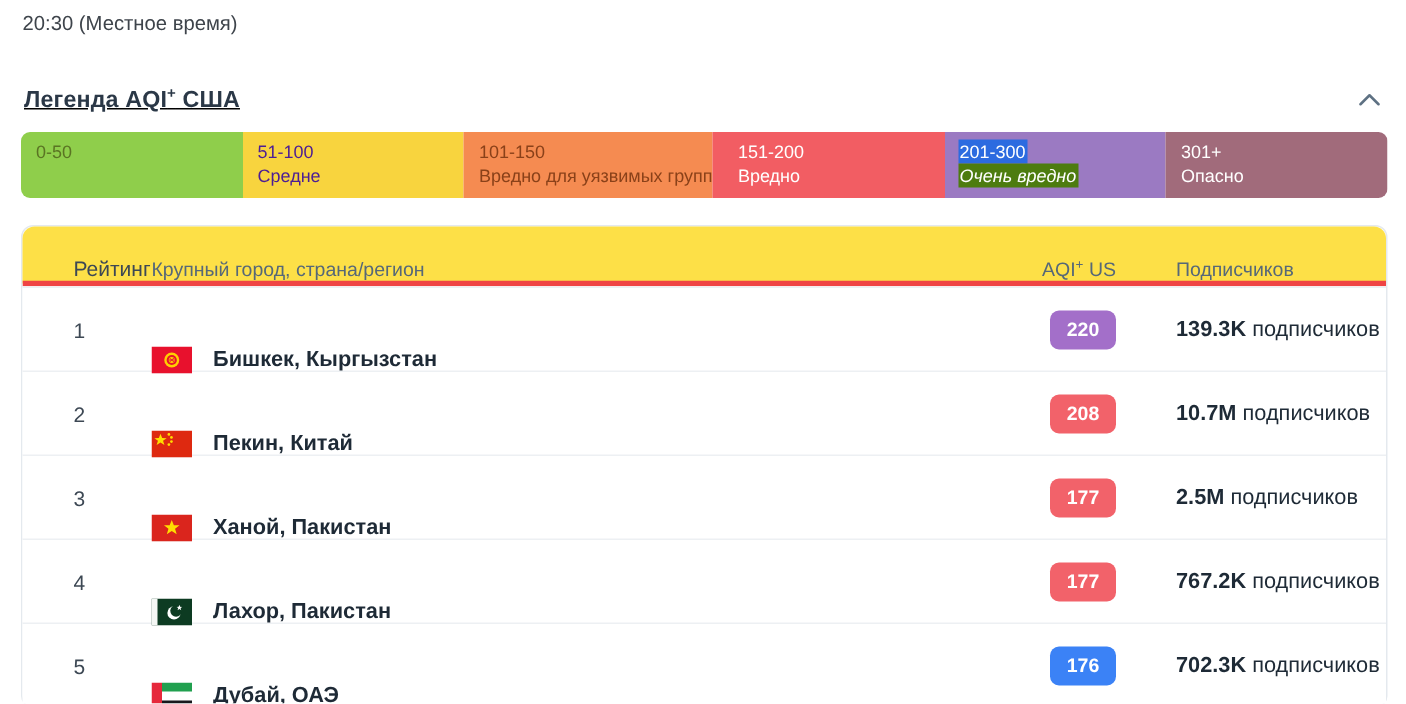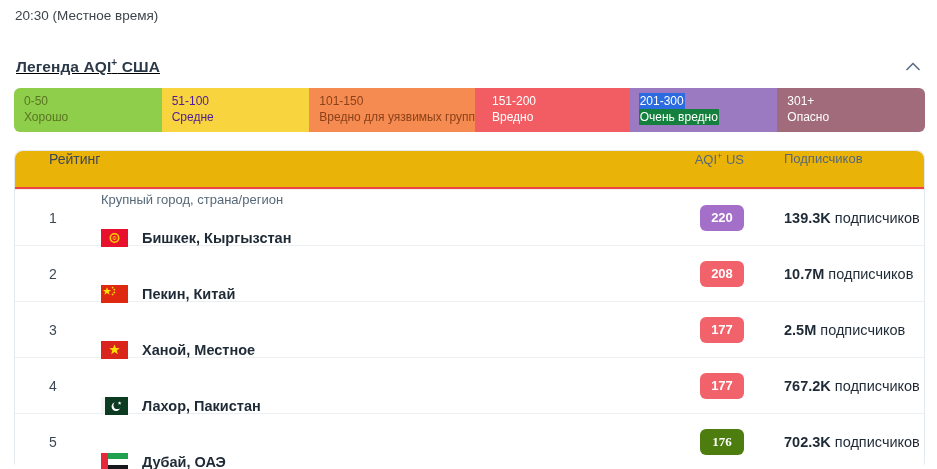--- a/index.html
+++ b/index.html
@@ -12,21 +12,21 @@
   .legend-title{margin:0;font-size:15.5px;font-weight:700;color:#2b3847;letter-spacing:.1px;}
   .legend-title sup{font-size:10px;font-weight:700;}
   .chev{display:inline-flex;align-items:center;justify-content:center;width:20px;height:18px;cursor:pointer;}
 
   .legend-bar{position:absolute;left:14px;top:88px;width:911px;height:44px;display:flex;border-radius:6px;overflow:hidden;}
   .seg{flex:1 1 0;padding:5px 0 0 10px;box-sizing:border-box;}
   .seg-range,.seg-label{display:block;font-size:12px;line-height:16px;white-space:nowrap;}
   .seg .sel{display:inline-block;color:#fff;padding:0 1px;margin-left:-1px;}
 
   .table{position:absolute;left:14px;top:150px;width:911px;box-sizing:border-box;border:1px solid #e4e9ee;border-radius:8px;background:#fff;}
-  .thead{display:flex;align-items:flex-start;height:36px;background:#eab308;border-bottom:2px solid #ef4444;border-radius:8px 8px 0 0;
+  .thead{display:flex;align-items:flex-end;height:36px;background:#fde047;border-bottom:4px solid #ef4444;border-radius:8px 8px 0 0;
          font-size:13px;color:#566878;}
   .thead sup{font-size:9px;}
   .row{display:flex;align-items:center;height:55px;border-top:1px solid #edf0f3;background:#fff;}
   .row:first-of-type{border-top:none;}
 
   .col-rank{width:86px;box-sizing:border-box;padding-left:34px;flex:none;font-size:14px;color:#3d4854;}
   .col-city{flex:1 1 auto;display:flex;align-items:center;min-width:0;margin-top:41px;}
   .col-aqi{width:120px;flex:none;display:flex;justify-content:flex-end;box-sizing:border-box;padding-right:28px;}
   .col-followers{width:152px;flex:none;box-sizing:border-box;padding-left:12px;font-size:14.5px;color:#1e2a36;white-space:nowrap;}
 
@@ -50,37 +50,36 @@
     <span class="chev">
       <svg width="14" height="9" viewBox="0 0 14 9">
           <polyline points="1,7.5 7,1.5 13,7.5" fill="none" stroke="#5e7183" stroke-width="1.7" stroke-linecap="round" stroke-linejoin="round"></polyline>
         </svg>
     </span>
   </div>
 
   <div class="legend-bar">
     <div class="seg" style="background: rgb(143, 206, 75); color: rgb(90, 116, 35);">
       <span class="seg-range">0-50</span>
-      <span class="seg-label">Хорошо</span>
     </div>
     <div class="seg" style="background: rgb(248, 212, 62); color: #4c1d95;">
       <span class="seg-range">51-100</span>
       <span class="seg-label">Средне</span>
     </div>
     <div class="seg" style="background: rgb(245, 139, 81); color: rgb(138, 65, 25);">
       <span class="seg-range">101-150</span>
       <span class="seg-label">Вредно для уязвимых групп</span>
     </div>
     <div class="seg" style="background: rgb(242, 93, 99); color: rgb(255, 255, 255); padding-left: 17px;">
       <span class="seg-range">151-200</span>
       <span class="seg-label">Вредно</span>
     </div>
     <div class="seg" style="background: rgb(155, 122, 194); color: rgb(255, 255, 255);">
       <span class="seg-range"><span class="sel" style="background: rgb(44, 107, 224);">201-300</span></span>
-      <span class="seg-label"><span class="sel" style="background: #15803d;">Очень вредно</span></span>
+      <span class="seg-label"><span class="sel" style="background: #4d7c0f; font-style: italic;">Очень вредно</span></span>
     </div>
     <div class="seg" style="background: rgb(161, 107, 123); color: rgb(255, 255, 255);">
       <span class="seg-range">301+</span>
       <span class="seg-label">Опасно</span>
     </div>
   </div>
 
   <div class="table">
     <div class="thead">
       <div class="col-rank">Рейтинг</div>
@@ -134,21 +133,21 @@
 
     <div class="row">
       <div class="col-rank">3</div>
       <div class="col-city">
         <span class="flag">
           <svg width="27" height="18" viewBox="0 0 27 18">
               <rect width="27" height="18" fill="#da251d"></rect>
               <polygon fill="#ffde00" points="13.5,3.6 14.9,7.1 18.7,7.2 15.7,9.5 16.8,13.2 13.5,11 10.2,13.2 11.3,9.5 8.3,7.2 12.1,7.1"></polygon>
             </svg>
         </span>
-        <span class="city-name">Ханой, Местное</span>
+        <span class="city-name">Ханой, Пакистан</span>
       </div>
       <div class="col-aqi">
           <span class="badge" style="background: rgb(242, 98, 106);">177</span>
         </div>
       <div class="col-followers"><span class="fcount">2.5M</span><span class="flabel"> подписчиков</span></div>
     </div>
 
     <div class="row">
       <div class="col-rank">4</div>
       <div class="col-city">
@@ -176,19 +175,19 @@
           <svg width="27" height="18" viewBox="0 0 27 18">
               <rect width="27" height="18" fill="#ffffff"></rect>
               <rect x="7" width="20" height="6" fill="#21a04f"></rect>
               <rect x="7" y="12" width="20" height="6" fill="#17181c"></rect>
               <rect width="7" height="18" fill="#e6283b"></rect>
             </svg>
         </span>
         <span class="city-name">Дубай, ОАЭ</span>
       </div>
       <div class="col-aqi">
-          <span class="badge" style="background: #4d7c0f; font-family: Liberation Serif, serif;">176</span>
+          <span class="badge" style="background: #3b82f6;">176</span>
         </div>
       <div class="col-followers"><span class="fcount">702.3K</span><span class="flabel"> подписчиков</span></div>
     </div>
   </div>
 
 </div>
 
 </body></html>

